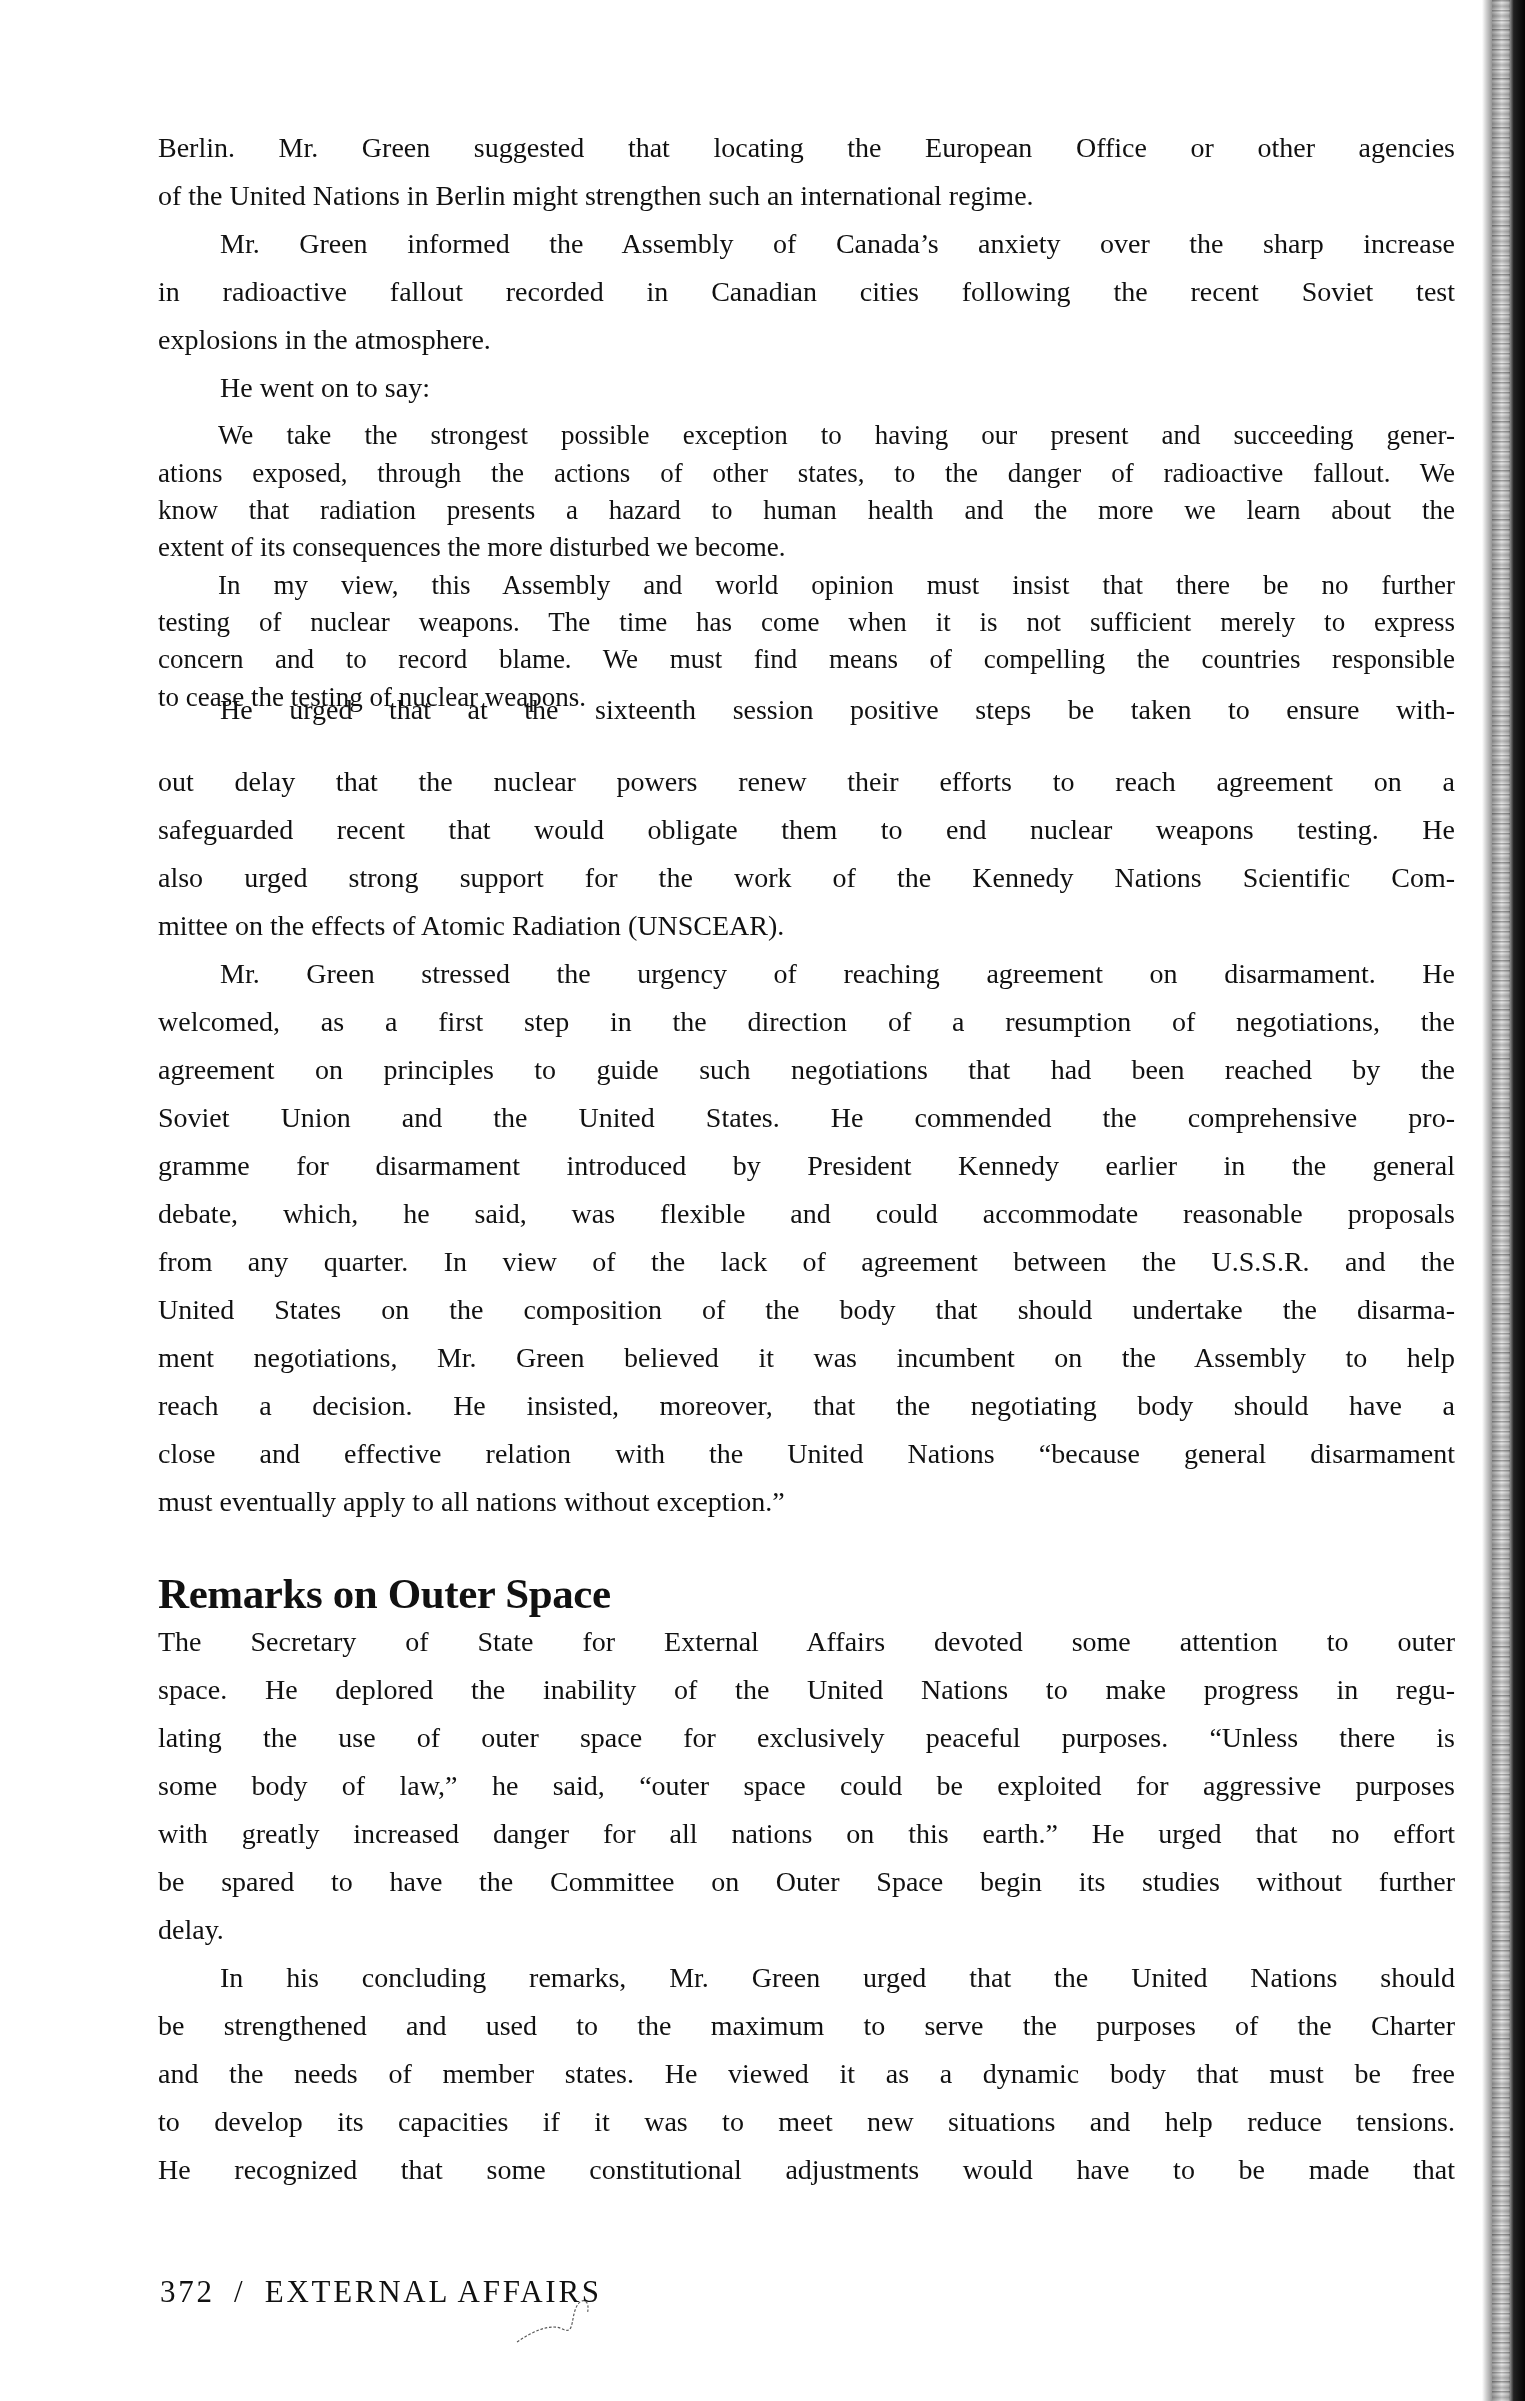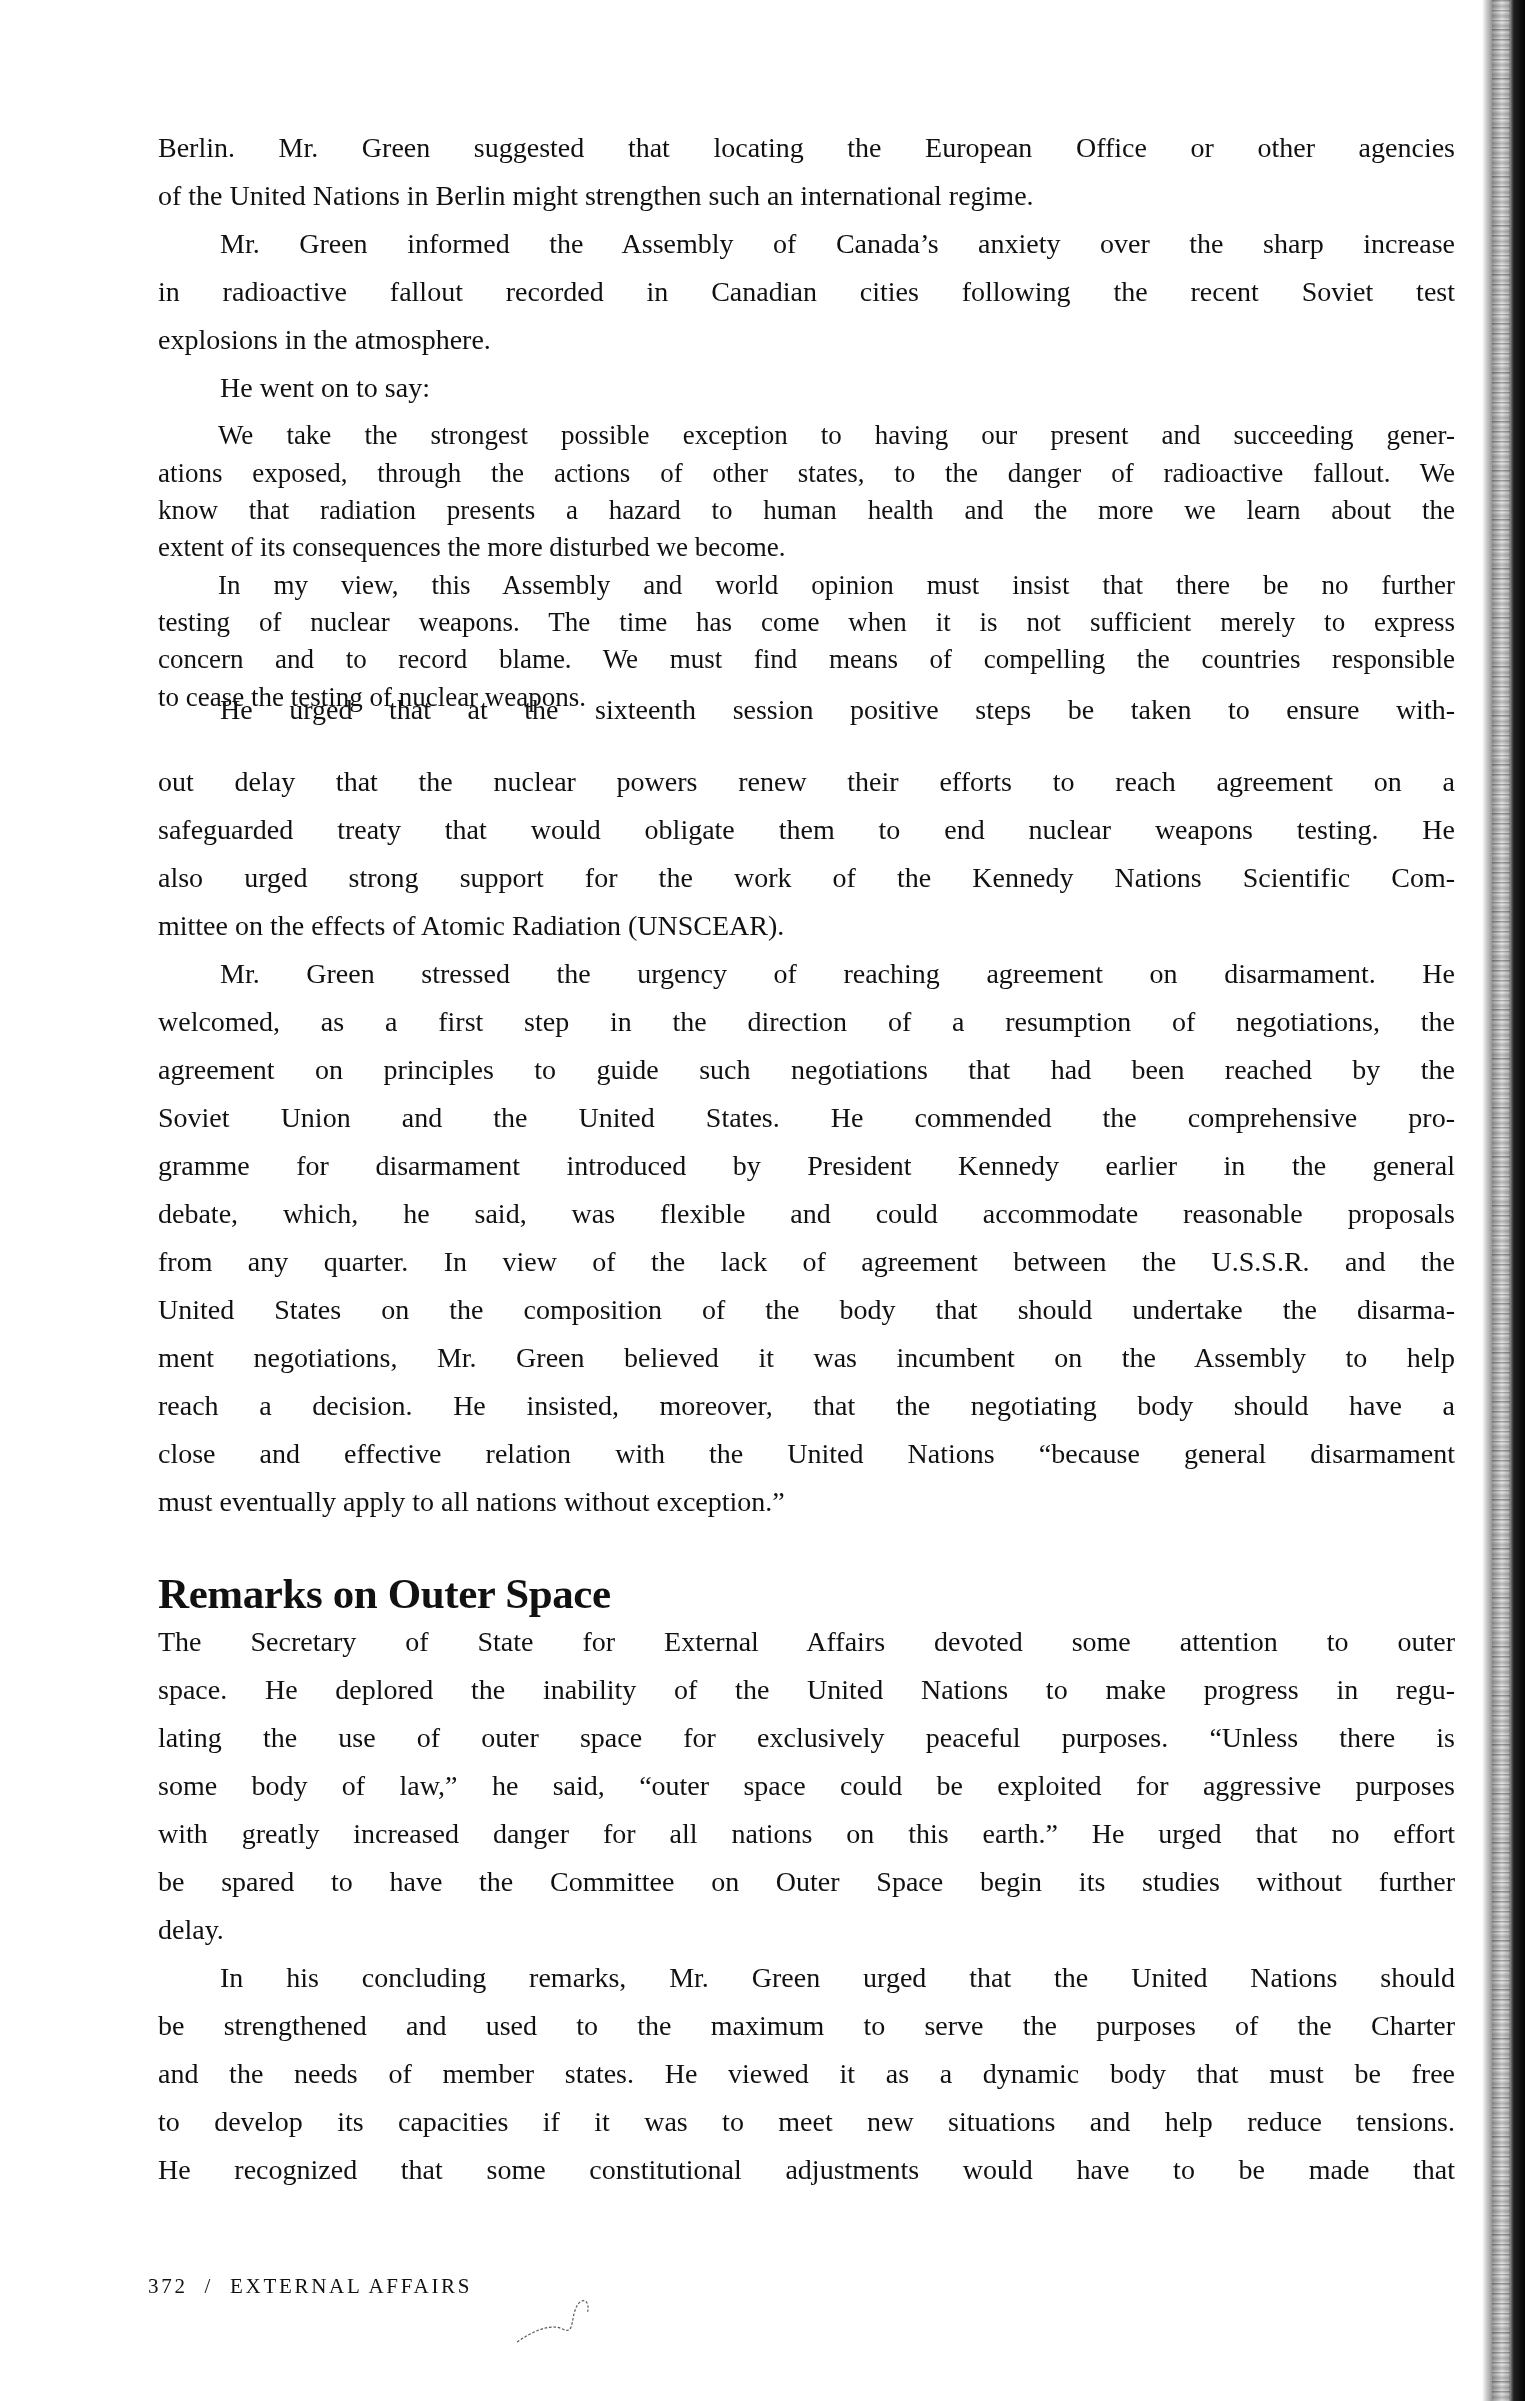--- a/index.html
+++ b/index.html
@@ -12,21 +12,21 @@
   .line {
     position: absolute; left: 0; width: 1297px; white-space: nowrap;
     font-size: 28px; line-height: 48px; text-align: justify; text-align-last: justify;
   }
   .line.last { text-align-last: left; }
   .line.indent { padding-left: 62px; box-sizing: border-box; }
   .q { font-size: 27px; line-height: 37px; }
   .q.indent { padding-left: 60px; }
   .heading { position: absolute; left: 0; font-weight: bold; font-size: 43px; line-height: 44px; white-space: nowrap; letter-spacing: -0.4px; }
   .footer {
-    position: absolute; left: 148px; top: 2274px; font-size: 21px; letter-spacing: 2.7px; white-space: nowrap;
+    position: absolute; left: 160px; top: 2274px; font-size: 31px; letter-spacing: 2.7px; white-space: nowrap;
   }
   .binding { position: absolute; right: 0; top: 0; width: 44px; height: 2401px;
     background: linear-gradient(to right, #ffffff 0%, #cfcfcf 10%, #9a9a9a 22%, #e4e4e4 45%, #bdbdbd 60%, #222 72%, #000 100%); }
   .binding-speckle { position: absolute; right: 16px; top: 0; width: 18px; height: 2401px;
     background: repeating-linear-gradient(to bottom, rgba(0,0,0,0.35) 0px, rgba(0,0,0,0) 2.7px, rgba(0,0,0,0.2) 6.2px, rgba(0,0,0,0) 9.8px); }
   .squiggle { position: absolute; left: 515px; top: 2296px; }
 </style>
 </head>
 <body>
 
@@ -46,21 +46,21 @@
     <div class="line q" style="top:455px">ations exposed, through the actions of other states, to the danger of radioactive fallout. We</div>
     <div class="line q" style="top:492px">know that radiation presents a hazard to human health and the more we learn about the</div>
     <div class="line q last" style="top:529px">extent of its consequences the more disturbed we become.</div>
     <div class="line q indent" style="top:567px">In my view, this Assembly and world opinion must insist that there be no further</div>
     <div class="line q" style="top:604px">testing of nuclear weapons. The time has come when it is not sufficient merely to express</div>
     <div class="line q" style="top:641px">concern and to record blame. We must find means of compelling the countries responsible</div>
     <div class="line q last" style="top:679px">to cease the testing of nuclear weapons.</div>
 
     <div class="line indent" style="top:686px">He urged that at the sixteenth session positive steps be taken to ensure with-</div>
     <div class="line" style="top:758px">out delay that the nuclear powers renew their efforts to reach agreement on a</div>
-    <div class="line" style="top:806px">safeguarded treaty that would obligate them to end nuclear weapons testing. He</div>
+    <div class="line" style="top:806px">safeguarded recent that would obligate them to end nuclear weapons testing. He</div>
     <div class="line" style="top:854px">also urged strong support for the work of the Kennedy Nations Scientific Com-</div>
     <div class="line last" style="top:902px">mittee on the effects of Atomic Radiation (UNSCEAR).</div>
 
     <div class="line indent" style="top:950px">Mr. Green stressed the urgency of reaching agreement on disarmament. He</div>
     <div class="line" style="top:998px">welcomed, as a first step in the direction of a resumption of negotiations, the</div>
     <div class="line" style="top:1046px">agreement on principles to guide such negotiations that had been reached by the</div>
     <div class="line" style="top:1094px">Soviet Union and the United States. He commended the comprehensive pro-</div>
     <div class="line" style="top:1142px">gramme for disarmament introduced by President Kennedy earlier in the general</div>
     <div class="line" style="top:1190px">debate, which, he said, was flexible and could accommodate reasonable proposals</div>
     <div class="line" style="top:1238px">from any quarter. In view of the lack of agreement between the U.S.S.R. and the</div>

